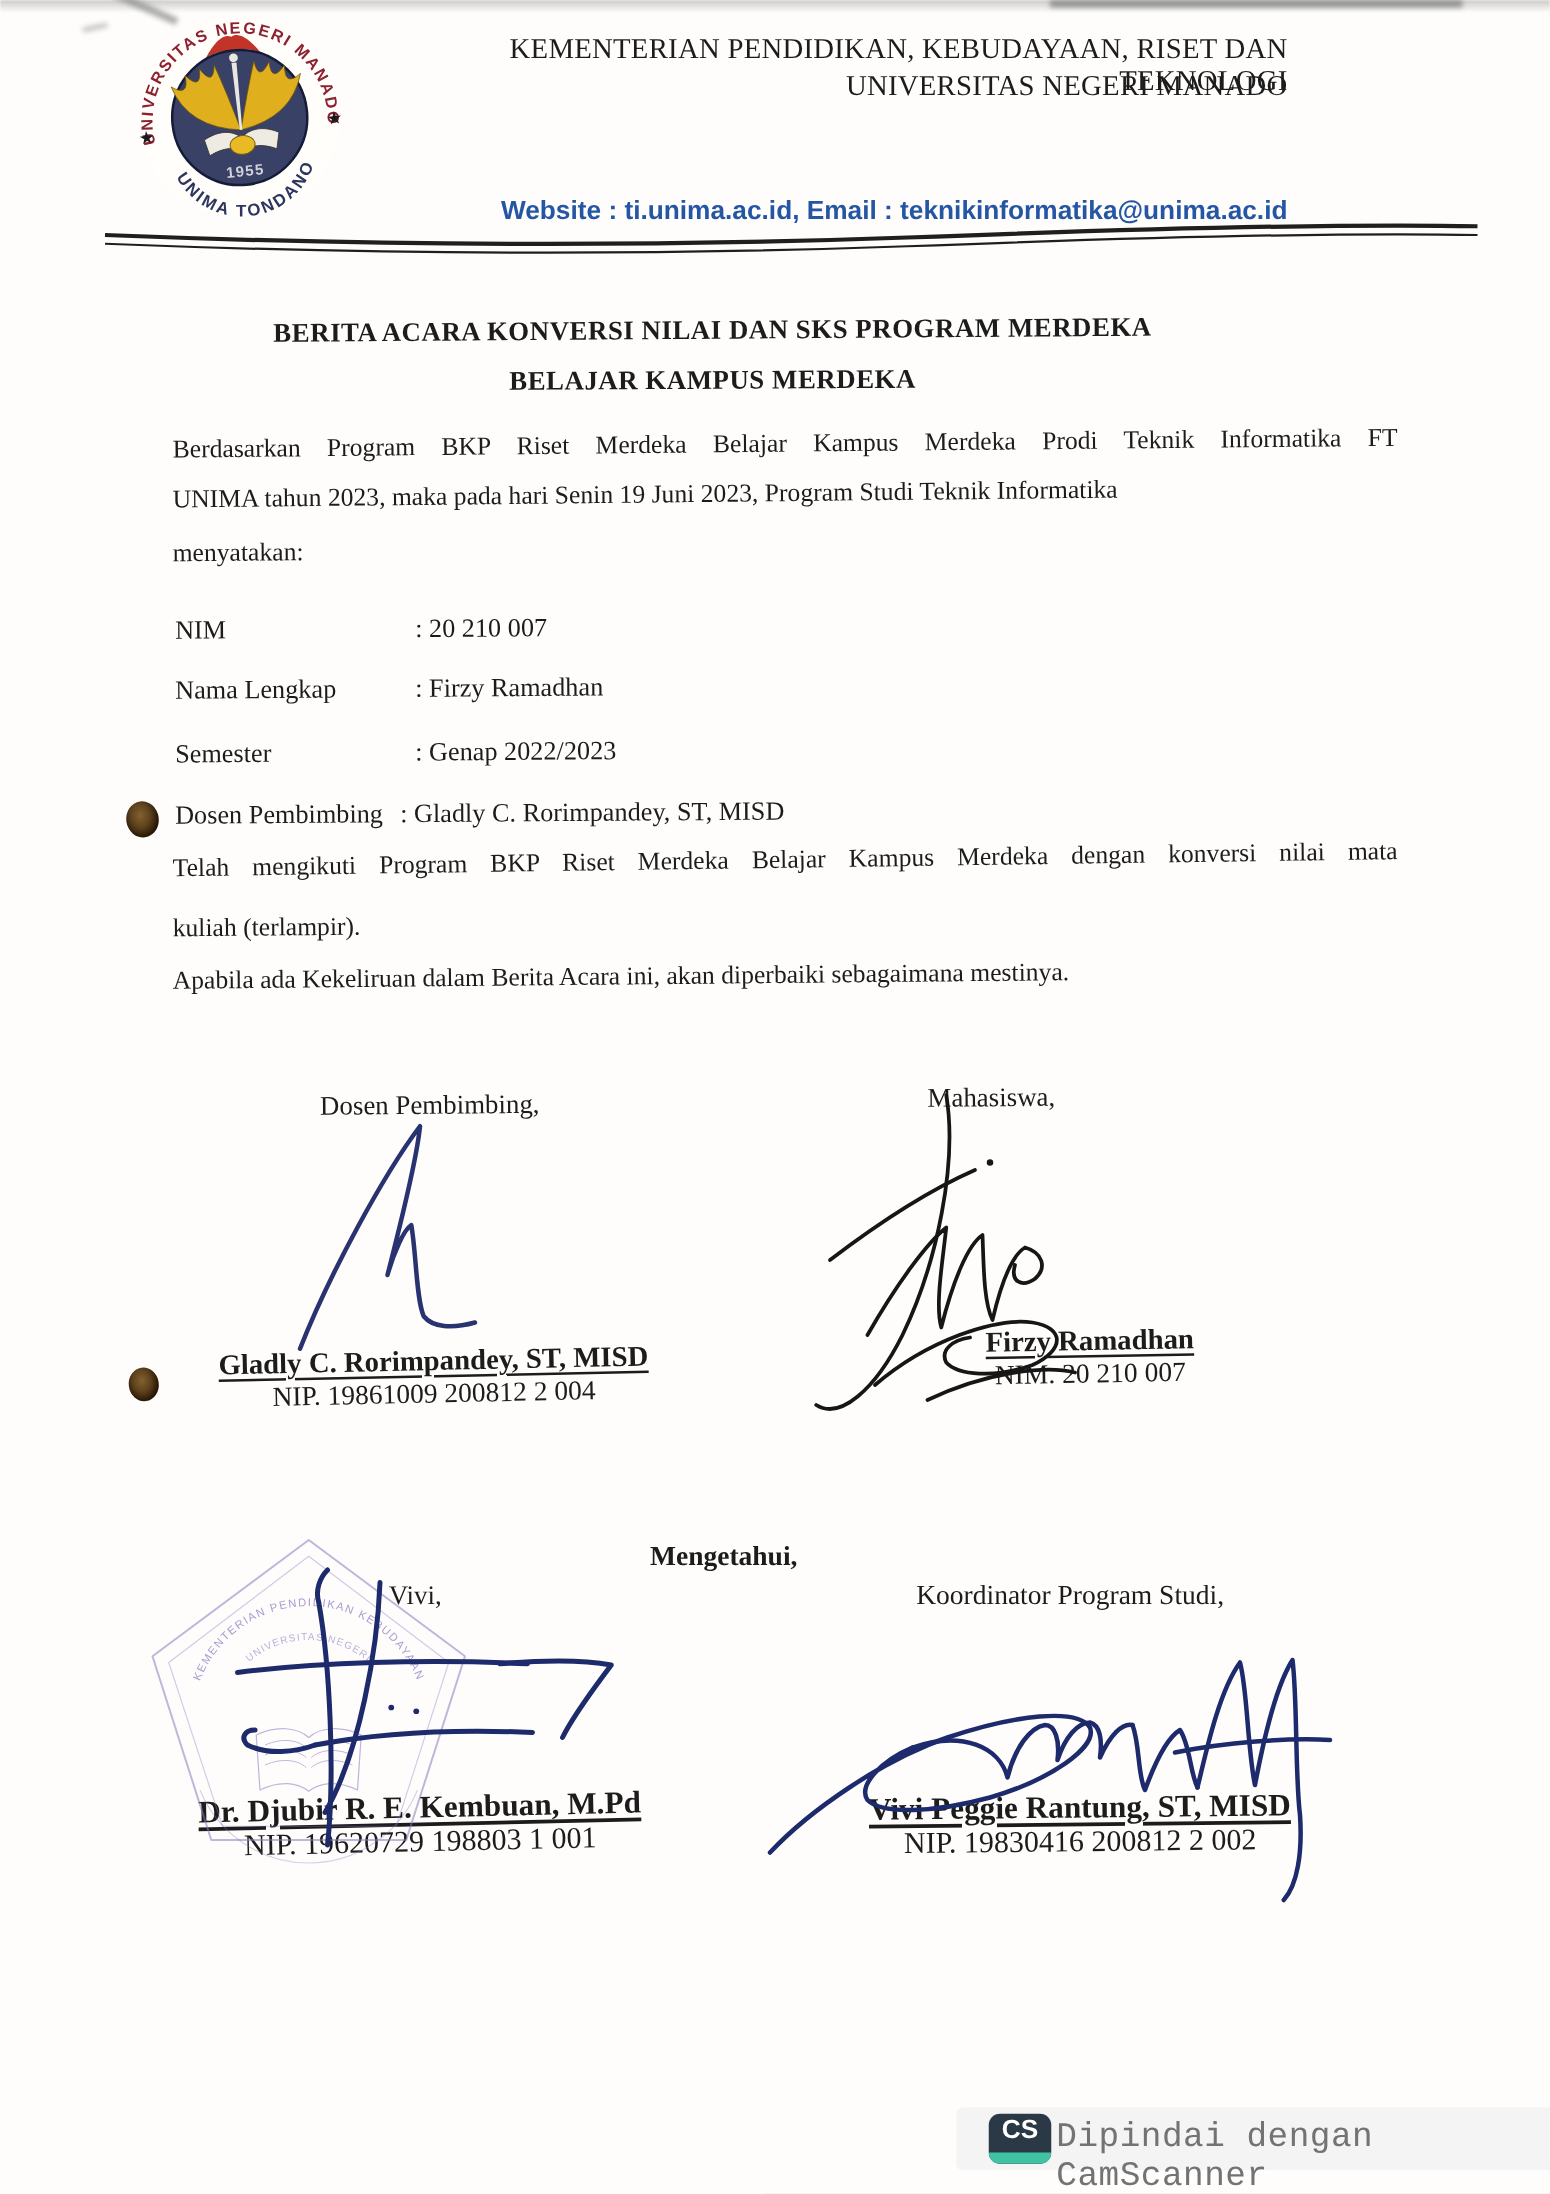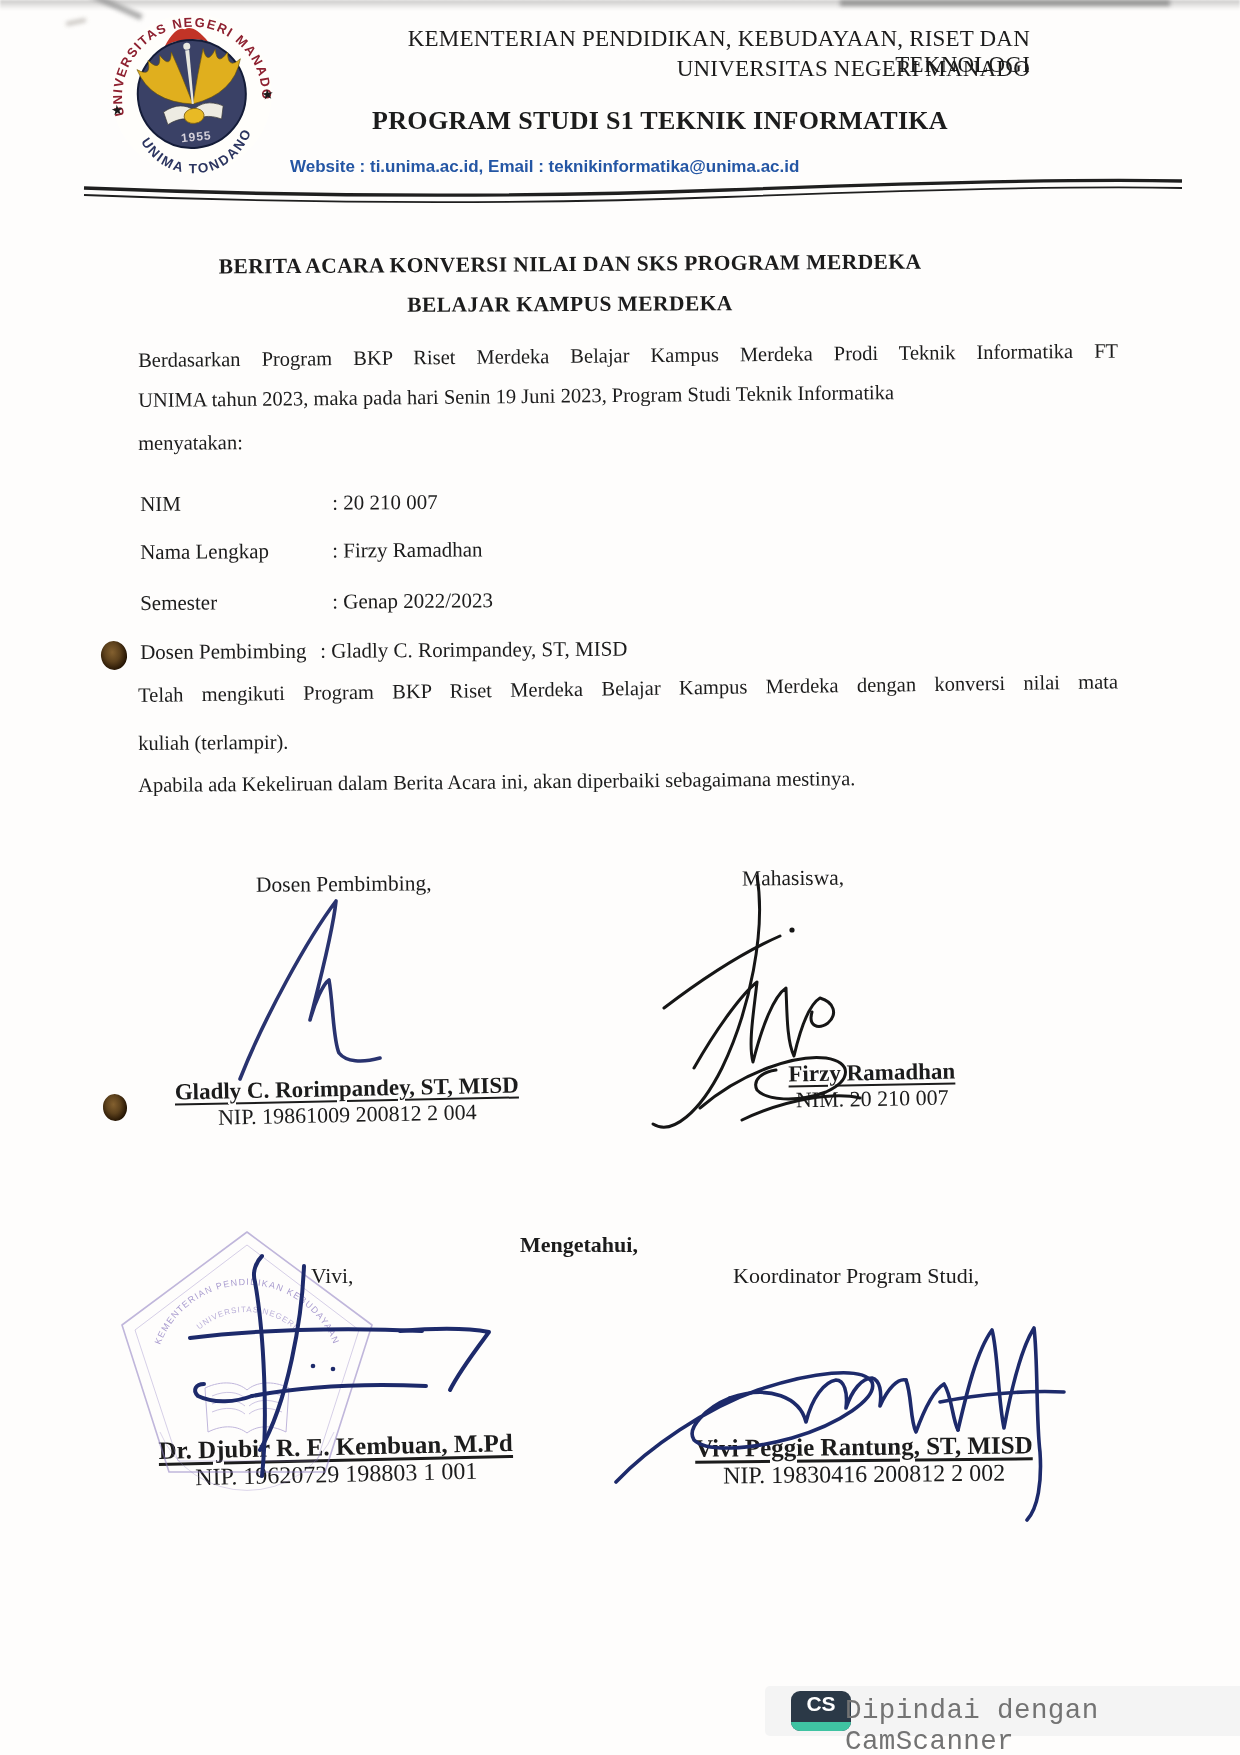--- a/index.html
+++ b/index.html
@@ -6,21 +6,21 @@
   .page{
     position:relative; width:1240px; height:1755px; margin:0 auto;
     background:#fefdfc; overflow:hidden;
     font-family:"Liberation Serif", serif; color:#1c1c1c;
   }
   .abs{position:absolute;}
   
   .hdr-line{width:740px; text-align:right; font-size:23px; letter-spacing:.2px;}
   .hdr-program{width:740px; text-align:center; font-size:26px; font-weight:bold; letter-spacing:.3px;}
   .hdr-address{width:740px; text-align:center; font-family:"Liberation Sans",sans-serif; font-weight:bold; font-size:15.5px;}
-  .hdr-web{width:740px; text-align:left; font-family:"Liberation Sans",sans-serif; font-weight:bold; font-size:17px;}
+  .hdr-web{width:740px; text-align:right; font-family:"Liberation Sans",sans-serif; font-weight:bold; font-size:21px;}
   
   .title{width:980px; text-align:center; font-weight:bold; font-size:21.5px; letter-spacing:.4px;}
   
   .body-line{width:980px; font-size:20.5px; white-space:nowrap;}
   .just{white-space:normal; text-align:justify; text-align-last:justify;}
   .field-row{display:flex; font-size:21px;}
   .field-label{width:192px; flex:0 0 192px;}
   .sig-label{font-size:21.5px;}
   .sig-name{font-weight:bold; font-size:23px; text-decoration:underline; text-underline-offset:4px; text-decoration-thickness:2px; white-space:nowrap;}
   .sig-id{font-size:22px; white-space:nowrap;}
@@ -29,21 +29,21 @@
   .center{text-align:center;}
   
   .hole{border-radius:50%;
     background:radial-gradient(ellipse at 45% 38%, #83602f 0%, #5e421d 38%, #241403 72%, #050200 100%);}
   
   .top-shade{left:0; top:0; width:1240px; height:10px;
     background:linear-gradient(to bottom, rgba(70,70,70,.28), rgba(70,70,70,0)); filter:blur(1px);}
   .smudge{filter:blur(2px); opacity:.75;}
   
   .cam-bar{background:#f4f4f4; border-radius:5px 0 0 5px;}
-  .cam-icon{width:60px; height:40px; border-radius:9px; background:#2b3947; position:relative; overflow:hidden;text-decoration:underline;}
+  .cam-icon{width:50px; height:40px; border-radius:9px; background:#2b3947; position:relative; overflow:hidden;text-decoration:underline;}
   .cam-icon .cs{position:absolute; left:0; top:1px; width:100%; text-align:center;
     color:#fff; font-family:"Liberation Sans",sans-serif; font-weight:bold; font-size:21px;}
   .cam-icon .strip{position:absolute; bottom:0; left:0; width:100%; height:9px; background:#3fc3a2;}
   .cam-text{font-family:Liberation Mono, monospace; font-size:27.5px; color:#737373; letter-spacing:.4px;}
   svg text{font-family:"Liberation Sans",sans-serif;}
 </style>
 </head>
 <body>
 
 <div class="page">
@@ -81,21 +81,20 @@
       <path d="M 104 38 L 108 38 L 107 92 L 105 92 Z" fill="#e8e8e0"></path>
 
       <path d="M 76 97 C 89 90, 99 92, 106 98 C 113 92, 123 90, 136 97 L 133 110 C 121 104, 111 105, 106 110 C 101 105, 91 104, 79 110 Z" fill="#edebe2" stroke="#3a3a3a" stroke-width=".7"></path>
       <ellipse cx="106" cy="104" rx="10" ry="7.5" fill="#e8ba25" stroke="#7a5c0d" stroke-width=".8"></ellipse>
       <text x="106" y="129" text-anchor="middle" font-size="12" font-weight="bold" fill="#d4d0da" letter-spacing="1">1955</text>
     </g>
   </svg>
 
   <div class="abs hdr-line" style="left:290px; top:26px;">KEMENTERIAN PENDIDIKAN, KEBUDAYAAN, RISET DAN TEKNOLOGI</div>
   <div class="abs hdr-line" style="left:290px; top:56px;">UNIVERSITAS NEGERI MANADO</div>
-  <div class="abs hdr-program" style="left:290px; top:106px;">PROGRAM STUDI S1 TEKNIK INFORMATIKA</div>
   <div class="abs hdr-web" style="left:290px; top:157px; color:#2456a4;">Website : ti.unima.ac.id, Email : teknikinformatika@unima.ac.id</div>
 
   <svg class="abs" style="left:76px; top:176px;" width="1116" height="30" viewBox="0 0 1116 30">
     <path d="M 8 12 C 210 20, 430 22, 650 14 C 860 6, 1010 3, 1106 5" stroke="#1f1f1f" stroke-width="3.4" fill="none"></path>
     <path d="M 8 19 C 210 27, 430 29, 650 21 C 860 13, 1010 10, 1106 12" stroke="#1f1f1f" stroke-width="1.8" fill="none"></path>
   </svg>
 
   <div class="abs title" style="left:80px; top:252px; transform:rotate(-.4deg);">BERITA ACARA KONVERSI NILAI DAN SKS PROGRAM MERDEKA</div>
   <div class="abs title" style="left:80px; top:292px; transform:rotate(-.3deg);">BELAJAR KAMPUS MERDEKA</div>
 

